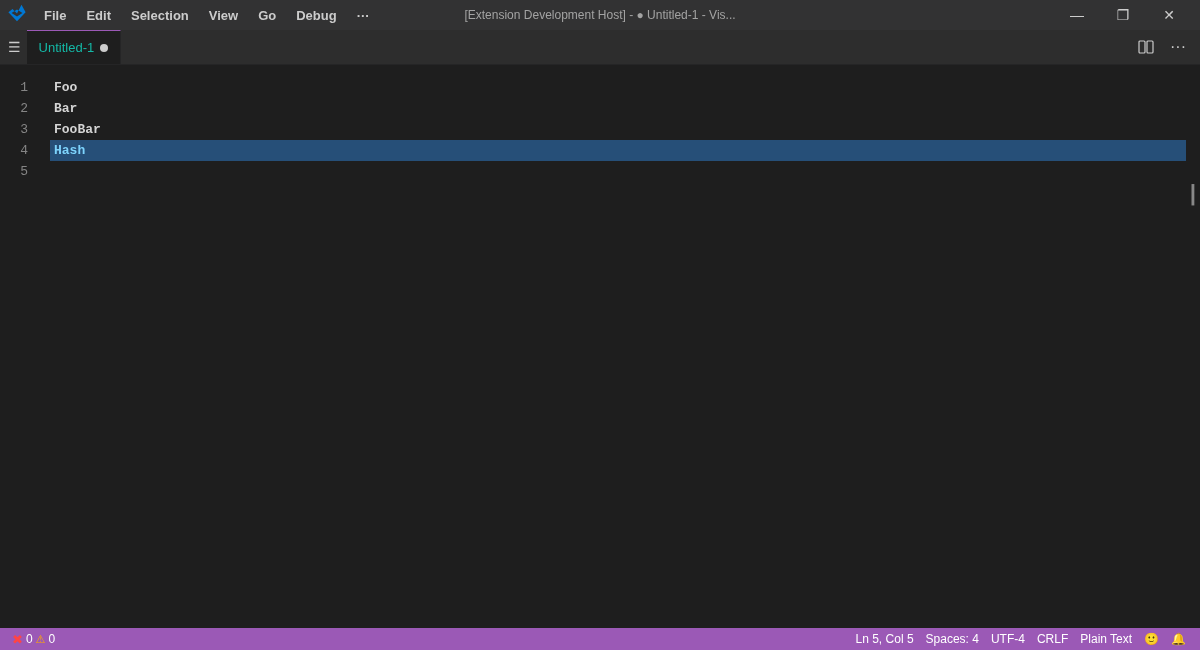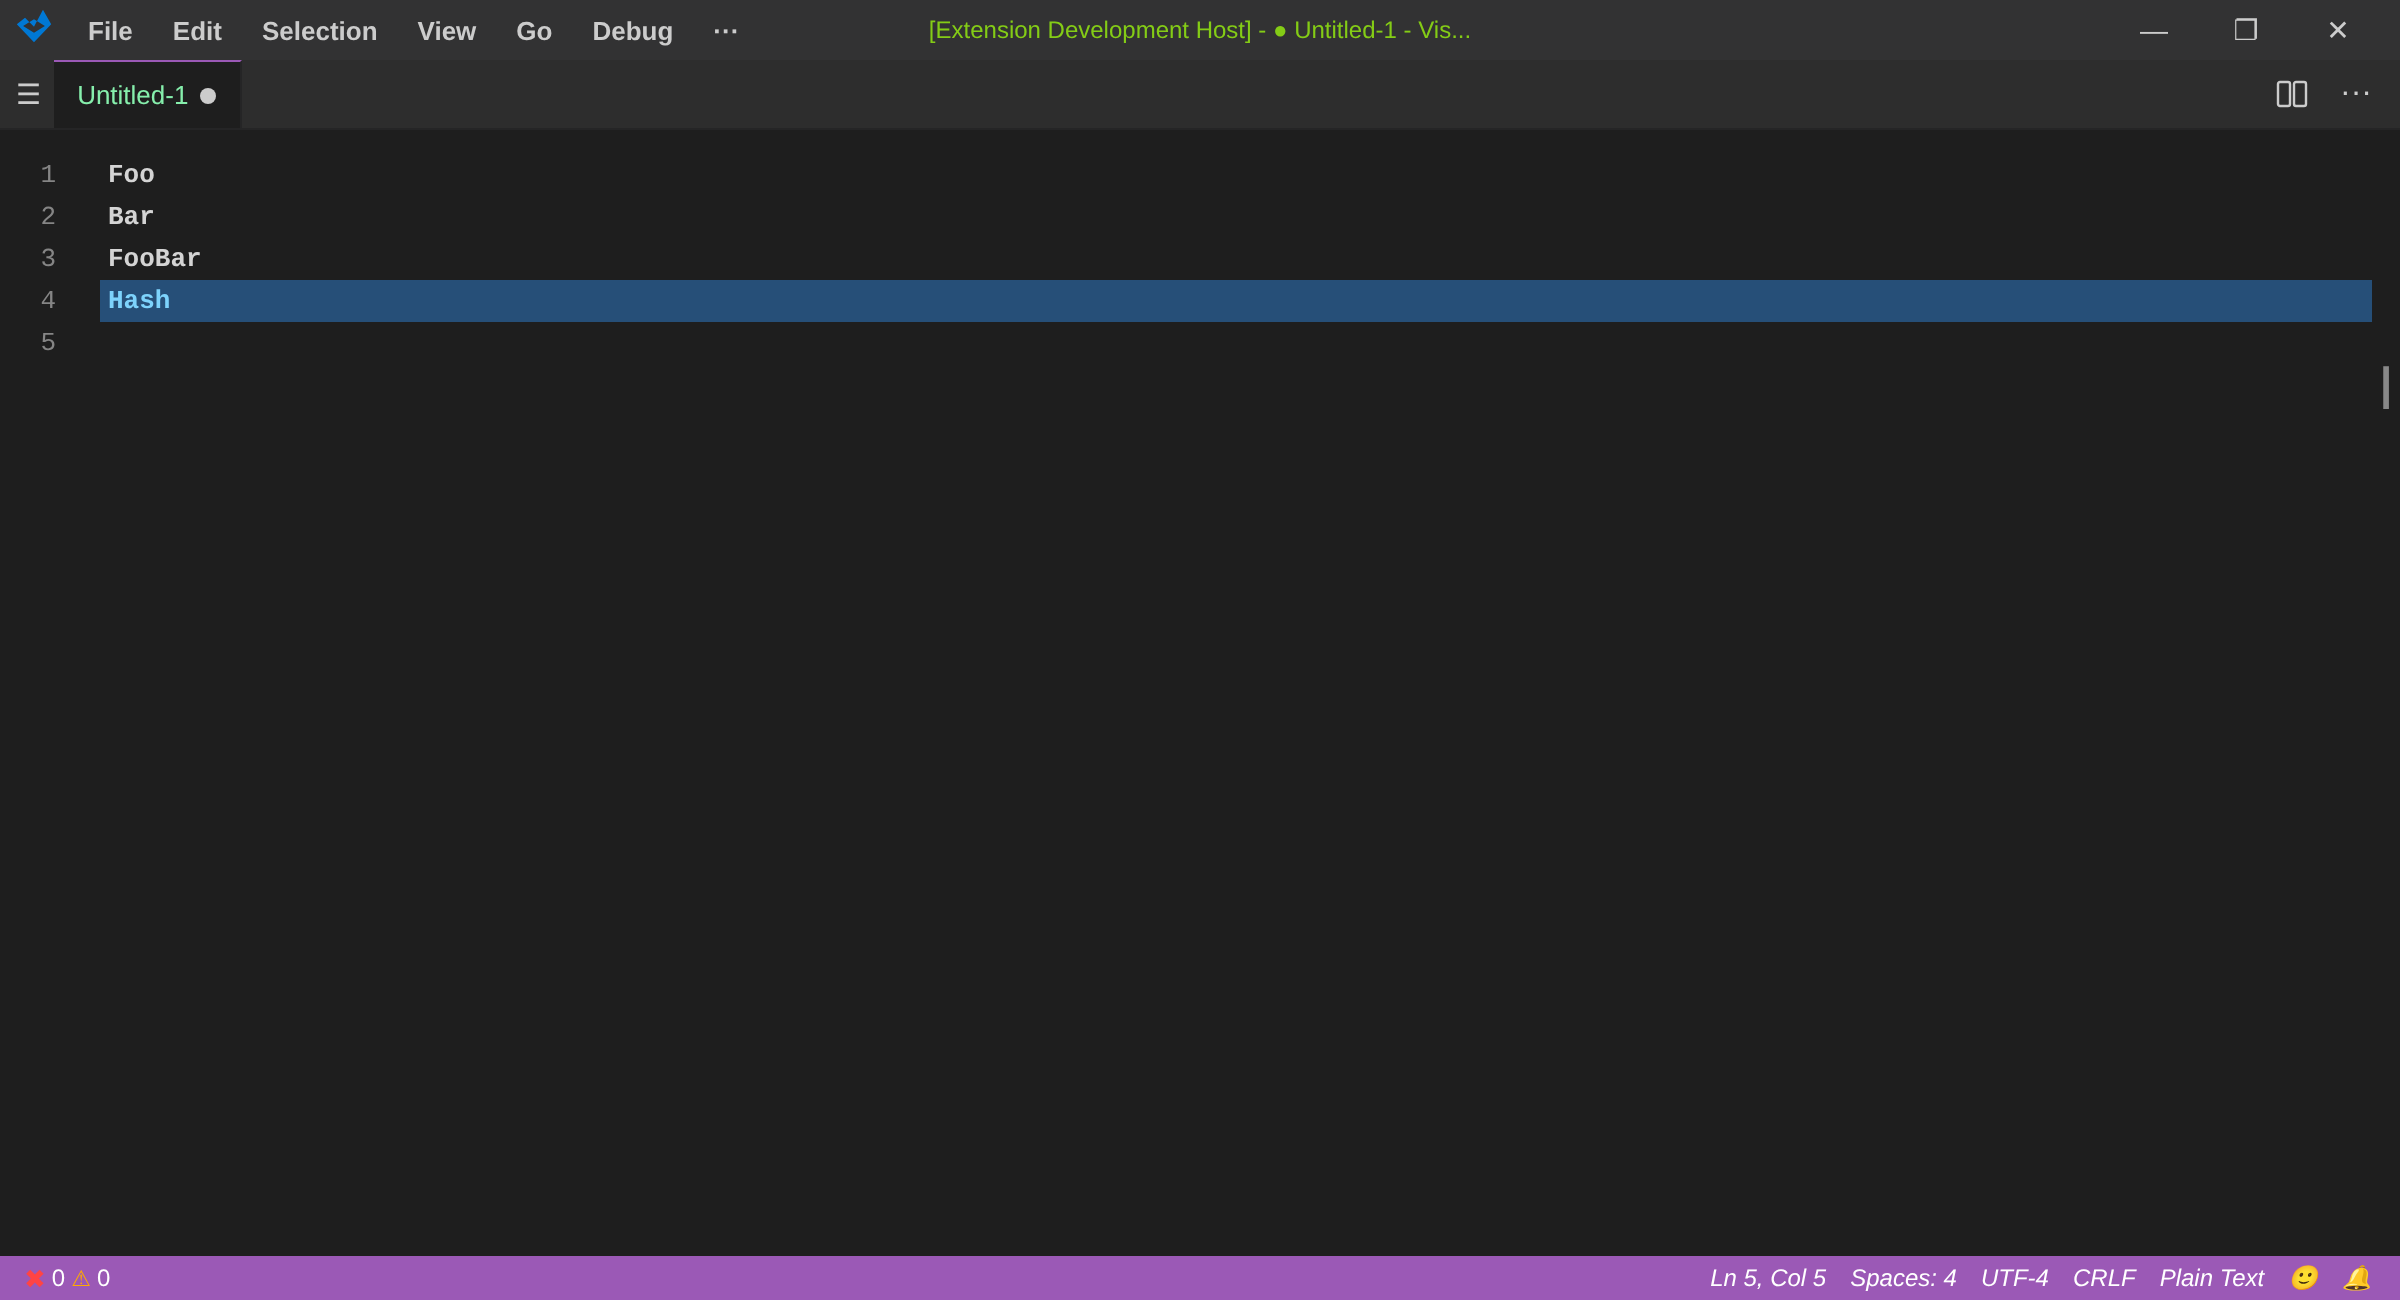--- a/index.html
+++ b/index.html
@@ -48,21 +48,21 @@
       font-size: 13px;
       color: #cccccc;
       cursor: pointer;
       border-radius: 4px;
     }
 
     .title-bar-title {
       flex: 1;
       text-align: center;
       font-size: 12px;
-      color: #84cc16;
+      color: #a3a3a3;
       position: absolute;
       left: 50%;
       transform: translateX(-50%);
     }
 
     .title-bar-controls {
       display: flex;
       align-items: center;
       gap: 0;
       margin-left: auto;
@@ -103,21 +103,21 @@
     }
 
     .tab {
       display: flex;
       align-items: center;
       padding: 0 12px;
       height: 100%;
       background: #1e1e1e;
       border-right: 1px solid #252526;
       font-size: 13px;
-      color: #86efac;
+      color: #14b8a6;
       cursor: pointer;
       gap: 6px;
       border-top: 1px solid #9b59b6;
     }
 
     .tab-dot {
       width: 8px;
       height: 8px;
       border-radius: 50%;
       background: #cccccc;
@@ -270,21 +270,20 @@
 
     .status-right {
       margin-left: auto;
       display: flex;
       align-items: center;
       padding-right: 8px;
     }
 
     .status-right .status-item {
       padding: 0 6px;
-      font-style: italic;
     }
 
     .error-icon {
       color: #f44;
       font-size: 13px;
     }
 
     .warning-icon {
       color: #fa0;
       font-size: 11px;

